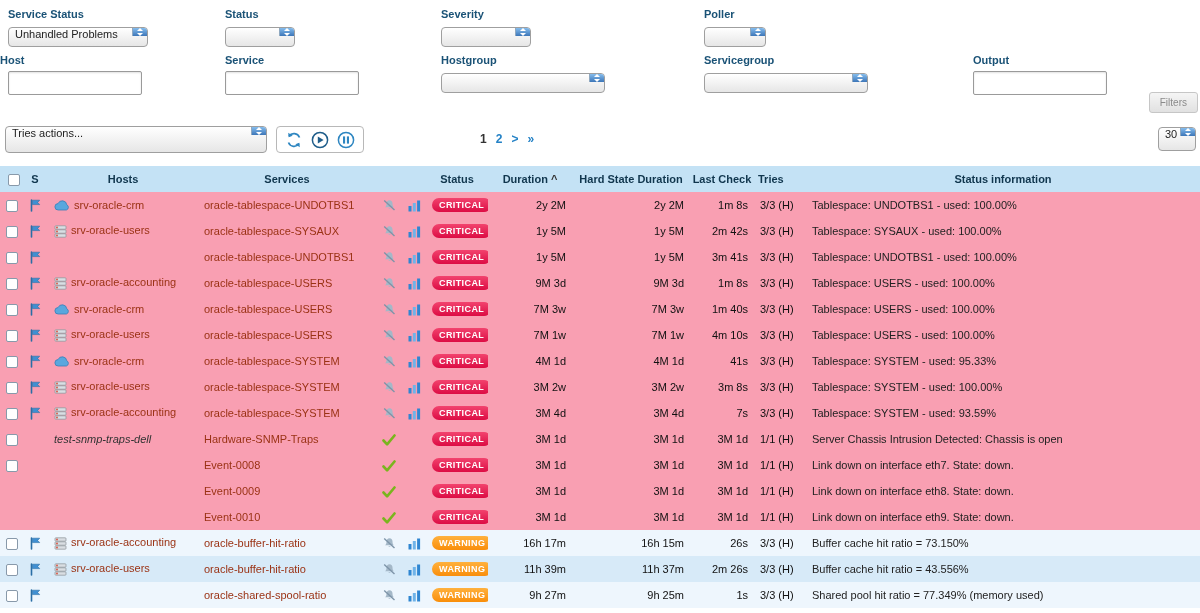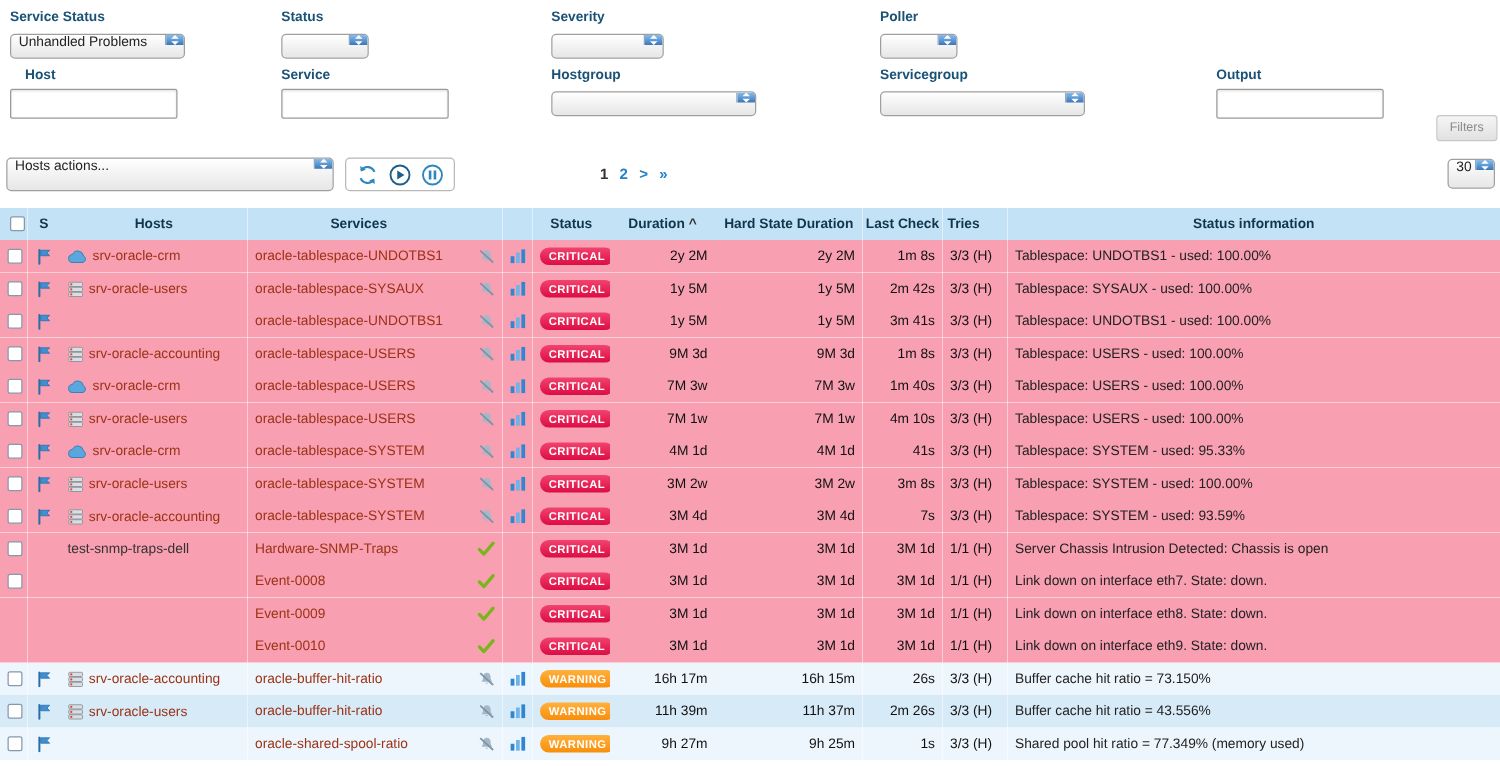--- a/index.html
+++ b/index.html
@@ -70,21 +70,21 @@
   th.th-left { text-align: left; padding-left: 4px; }
   .sort { font-weight: bold; color: #333; }
   td { height: 26px; padding: 0 6px; white-space: nowrap; overflow: hidden; vertical-align: middle; }
   .c-check { width: 22px; padding: 0 0 0 6px; }
   .c-flag  { padding: 0; text-align: center; }
   .c-ic1, .c-ic2 { padding: 0; text-align: center; }
   .row-critical td { background: #f99fb2; }
   .row-warning.warn-a td { background: #eef6fd; }
   .row-warning.warn-b td { background: #d7eaf8; }
   .host-name, .svc-name { color: #9a3214; cursor: pointer; }
-  .host-name.plain { color: #333; }
+  .host-name.plain { color: #333; font-style: italic; }
   .c-host .ic { margin-right: 4px; }
   .c-dur, .c-hard, .c-last { text-align: right; color: #111; }
   .c-tries { color: #111; }
   .c-info { color: #222; margin-left: 33px; }
   .ic svg, .icon-btn svg { vertical-align: middle; }
   .badge {
     display: inline-block; min-width: 54px; text-align: center; padding: 2px 7px;
     border-radius: 9px; color: #fff; font-weight: bold; font-size: 9px; letter-spacing: 0.4px;
   }
   .b-crit { background: linear-gradient(#f2436e, #dc0c44); }
@@ -126,21 +126,21 @@
       </span>
   </span>
   <span class="mac-select" style="left:704px;top:27px;width:62px">
     <span class="sel-text"></span>
     <span class="sel-arrows">
         <i class="up"></i>
         <i class="dn"></i>
       </span>
   </span>
 
-  <span class="f-label" style="left:20px;top:54px">Host</span>
+  <span class="f-label" style="left:0;top:54px">Host</span>
   <span class="f-label" style="left:225px;top:54px">Service</span>
   <span class="f-label" style="left:441px;top:54px">Hostgroup</span>
   <span class="f-label" style="left:704px;top:54px">Servicegroup</span>
   <span class="f-label" style="left:973px;top:54px">Output</span>
 
   <input class="f-input" style="left: 8px; top: 71px; width: 134px;" value="">
   <input class="f-input" style="left: 225px; top: 71px; width: 134px;" value="">
   <span class="mac-select" style="left:441px;top:73px;width:164px">
     <span class="sel-text"></span>
     <span class="sel-arrows">
@@ -155,21 +155,21 @@
         <i class="dn"></i>
       </span>
   </span>
   <input class="f-input" style="left: 973px; top: 71px; width: 134px;" value="">
 
   <button class="filters-btn">Filters</button>
 </div>
 
 <div class="toolbar">
   <span class="mac-select tall" style="left:5px;top:8px;width:262px">
-    <span class="sel-text">Hosts actions...</span>
+    <span class="sel-text">Tries actions...</span>
     <span class="sel-arrows">
         <i class="up"></i>
         <i class="dn"></i>
       </span>
   </span>
 
   <span class="icon-group">
     <span class="icon-btn">
       <svg width="18" height="18" viewBox="0 0 18 18">
           <path d="M14.5 6.5A6 6 0 0 0 4 5.2" fill="none" stroke="#2e86c1" stroke-width="1.7"></path>

